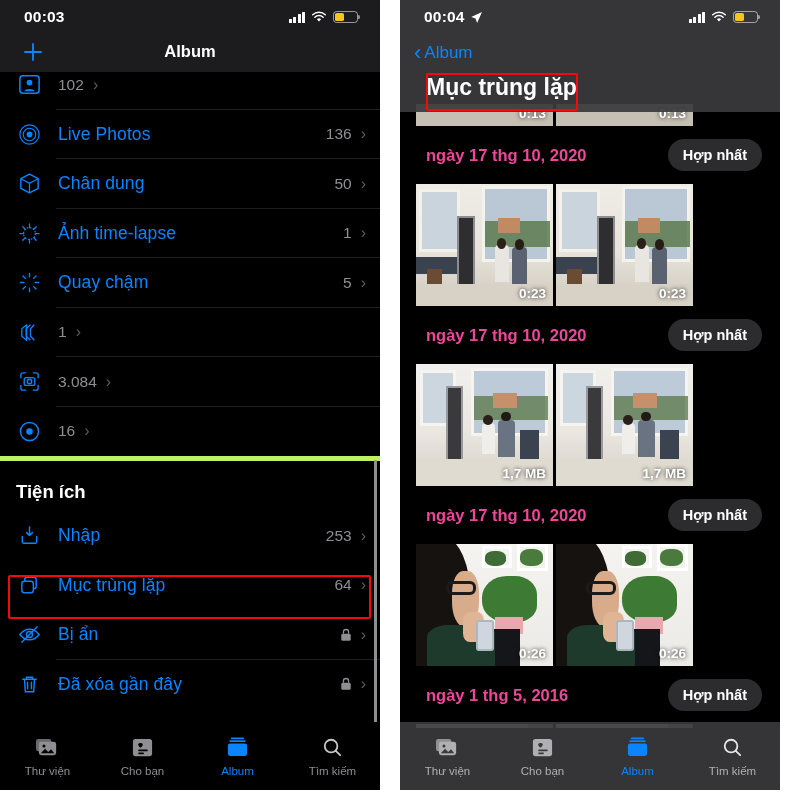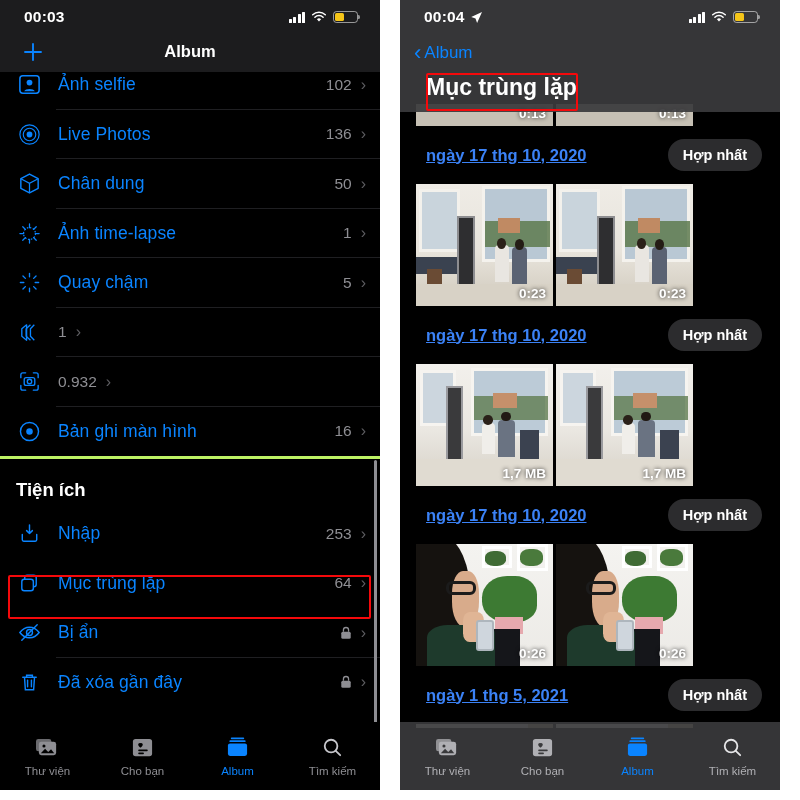--- a/index.html
+++ b/index.html
@@ -89,21 +89,21 @@
   }
   .row .label { font-size: 17.5px; color: #0a84ff; flex: 1 1 auto; letter-spacing: .1px; }
   .row .count { font-size: 15.5px; color: #8e8e93; margin-right: 9px; }
   .row .lock  { color: #8e8e93; display: flex; align-items: center; margin-right: 9px; }
   .row .chev  { color: #5c5c60; font-size: 16px; line-height: 1; }
 
   .section-head {
     padding: 20px 16px 8px 16px;
     color: #fff; font-size: 18.5px; font-weight: bold;
   }
-  .section-head.with-rule { border-top: 3px solid #bef264; }
+  .section-head.with-rule { border-top: 5px solid #bef264; }
 
   .hl-box {
     position: absolute; border: 2.5px solid #f5090b; border-radius: 2px;
     pointer-events: none; z-index: 25;
   }
   .scrollbar {
     position: absolute; right: 3px; width: 3px; border-radius: 2px;
     background: #8e8e93;
   }
 
@@ -163,21 +163,21 @@
   }
   .thumb .badge {
     position: absolute; right: 7px; bottom: 5px;
     color: #fff; font-size: 13.5px; font-weight: bold;
     text-shadow: 0 0 4px rgba(0,0,0,.85);
   }
   .daterow {
     display: flex; align-items: center; justify-content: space-between;
     padding: 13px 18px 13px 26px; background: #000;
   }
-  .datetext { color: #3b82f6; font-size: 16.5px; font-weight: bold; text-decoration: underline; }
+  .datetext { color: #ec4899; font-size: 16.5px; font-weight: bold; }
   .merge-btn {
     background: #2c2c2e; color: #fff; font-size: 14.5px; font-weight: bold;
     border-radius: 16px; padding: 8px 15px;
   }
 
   
   .scene { position: absolute; inset: 0; }
   
   .sA { background: linear-gradient(#cfcbc4 0%, #d7d3cb 45%, #b9b2a6 100%); }
   .sA .wall  { position:absolute; left:0; top:0; width:22%; height:100%; background:#ece9e2; }
@@ -273,21 +273,20 @@
     <div class="list">
 
       <div class="row">
         <span class="ico">
           <svg viewBox="0 0 26 26" width="25" height="25">
               <rect x="3" y="4" width="20" height="18" rx="3" fill="none" stroke="#0a84ff" stroke-width="1.6"></rect>
               <circle cx="13" cy="11" r="3" fill="#0a84ff"></circle>
               <path d="M7.5 20c1.3-3 9.7-3 11 0z" fill="#0a84ff"></path>
             </svg>
         </span>
-        <span class="label">Ảnh selfie</span>
         <span class="count">102</span>
         <span class="chev">›</span>
       </div>
 
       <div class="row">
         <span class="ico">
           <svg viewBox="0 0 26 26" width="25" height="25">
               <circle cx="13" cy="13" r="10" fill="none" stroke="#0a84ff" stroke-width="1.2"></circle>
               <circle cx="13" cy="13" r="6.5" fill="none" stroke="#0a84ff" stroke-width="1.2"></circle>
               <circle cx="13" cy="13" r="3" fill="#0a84ff"></circle>
@@ -350,32 +349,31 @@
       </div>
 
       <div class="row">
         <span class="ico">
           <svg viewBox="0 0 26 26" width="25" height="25" fill="none" stroke="#0a84ff" stroke-width="1.4" stroke-linecap="round">
             <path d="M4 9V6a2 2 0 0 1 2-2h3M17 4h3a2 2 0 0 1 2 2v3M22 17v3a2 2 0 0 1-2 2h-3M9 22H6a2 2 0 0 1-2-2v-3"></path>
             <rect x="7.5" y="9" width="11" height="8" rx="2"></rect>
               <circle cx="13" cy="13" r="2.3"></circle>
           </svg>
         </span>
-        <span class="count">0.932</span>
+        <span class="count">3.084</span>
         <span class="chev">›</span>
       </div>
 
       <div class="row no-rule">
         <span class="ico">
           <svg viewBox="0 0 26 26" width="25" height="25">
               <circle cx="13" cy="13" r="9.4" fill="none" stroke="#0a84ff" stroke-width="1.5"></circle>
               <circle cx="13" cy="13" r="3.4" fill="#0a84ff"></circle>
             </svg>
         </span>
-        <span class="label">Bản ghi màn hình</span>
         <span class="count">16</span>
         <span class="chev">›</span>
       </div>
 
       <div class="section-head with-rule">Tiện ích</div>
 
       <div class="row no-rule">
         <span class="ico">
           <svg viewBox="0 0 26 26" width="25" height="25" fill="none" stroke="#0a84ff" stroke-width="1.5" stroke-linecap="round" stroke-linejoin="round">
             <path d="M13 4v9m0 0 3-3m-3 3-3-3"></path>
@@ -623,21 +621,21 @@
               <span class="glass"></span>
               <span class="body"></span>
               <span class="hand"></span>
               <span class="phone2"></span>
             </span>
           <span class="badge">0:26</span>
         </div>
       </div>
 
       <div class="daterow">
-        <span class="datetext">ngày 1 thg 5, 2021</span>
+        <span class="datetext">ngày 1 thg 5, 2016</span>
         <span class="merge-btn">Hợp nhất</span>
       </div>
       <div class="pair">
         <div class="thumb">
           <span class="scene sE">
               <span class="cloth"></span>
               <span class="tan"></span>
             </span>
         </div>
         <div class="thumb">

